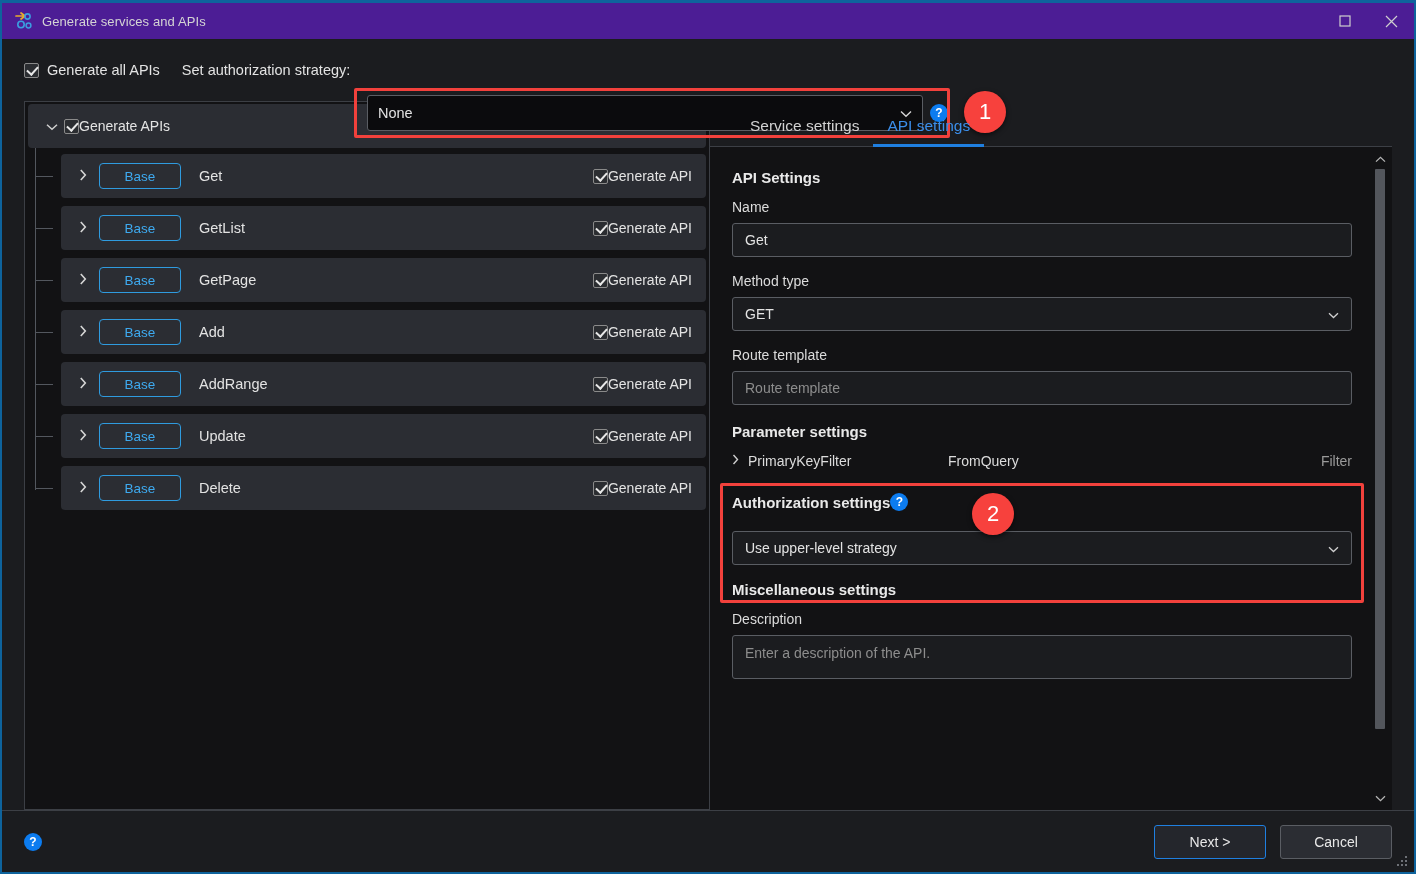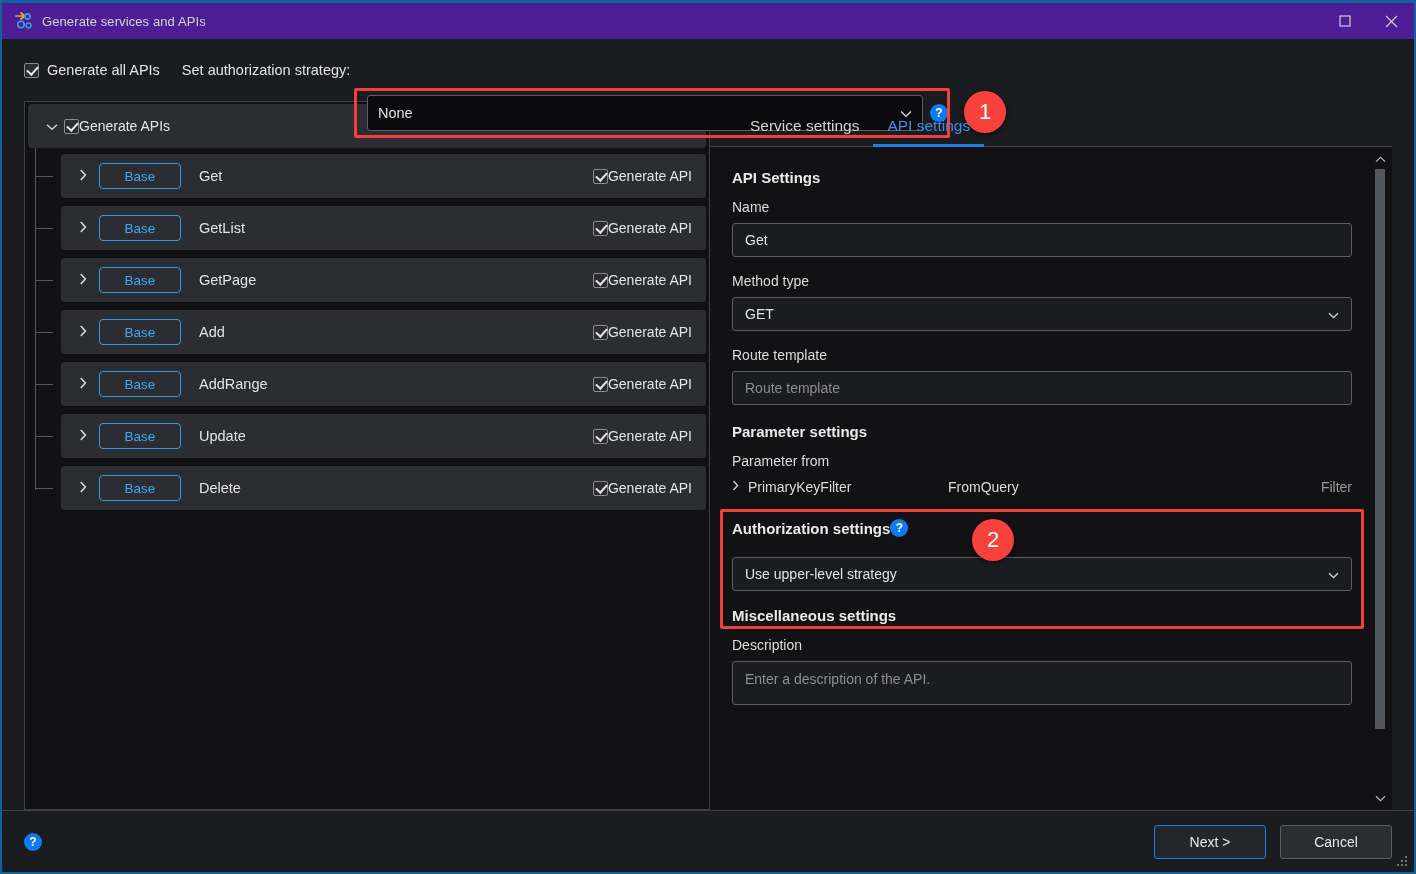--- a/index.html
+++ b/index.html
@@ -381,21 +381,20 @@
               </svg>
           </span>
         </div>
 
         <div class="field-label">Route template</div>
         <div class="textinput ph">
           <span>Route template</span>
         </div>
 
         <div class="sec-title" style="margin-top:18px;">Parameter settings</div>
-        <div class="field-label">Parameter from</div>
 
         <div class="param-row">
           <span class="pcaret">
             <svg width="7" height="11" viewBox="0 0 7 11">
                 <path d="M1.5 1 L5.5 5.5 L1.5 10" stroke="#cfcfcf" stroke-width="1.4" fill="none"></path>
               </svg>
           </span>
           <span class="param-name">PrimaryKeyFilter</span>
           <span class="param-from">FromQuery</span>
           <span class="param-filter">Filter</span>

